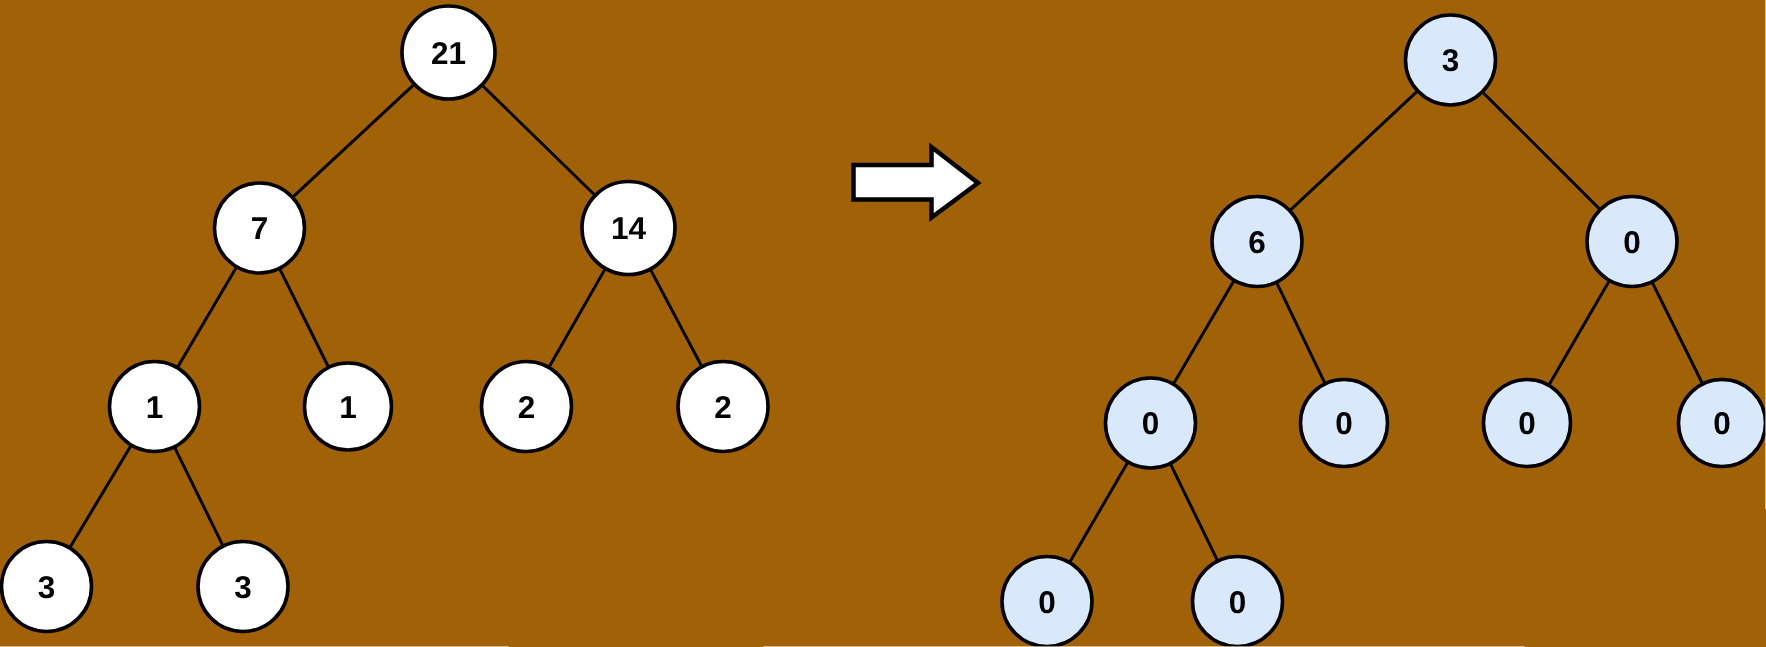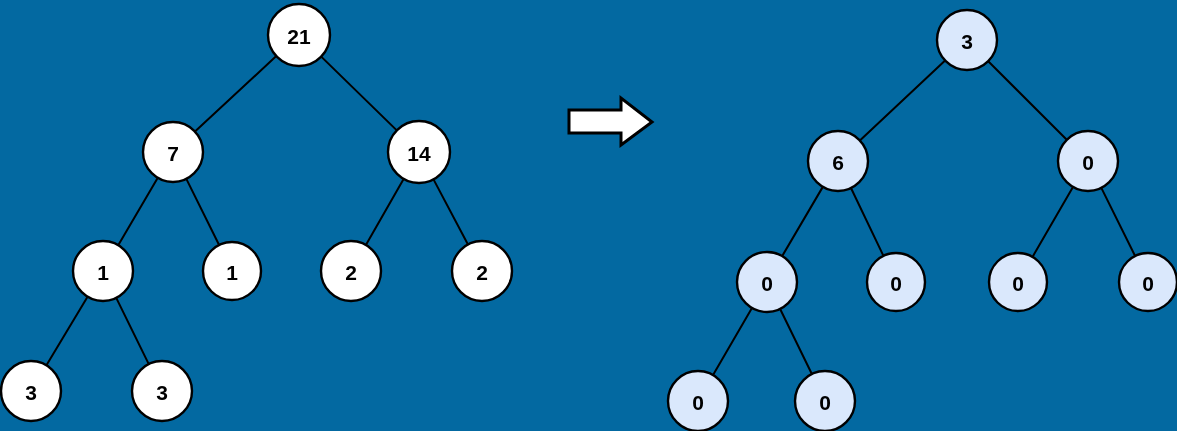--- a/index.html
+++ b/index.html
@@ -8,21 +8,21 @@
     padding: 0;
     background: #ffffff;
   }
   body {
     font-family: "Liberation Sans", sans-serif;
   }
   #diagram-root {
     position: relative;
     width: 1177px;
     height: 431px;
-    background: #0369a1;
+    background: #a16207;
     overflow: hidden;
   }
   #tree-svg {
     position: absolute;
     left: 0;
     top: 0;
     width: 1177px;
     height: 431px;
     display: block;
   }

